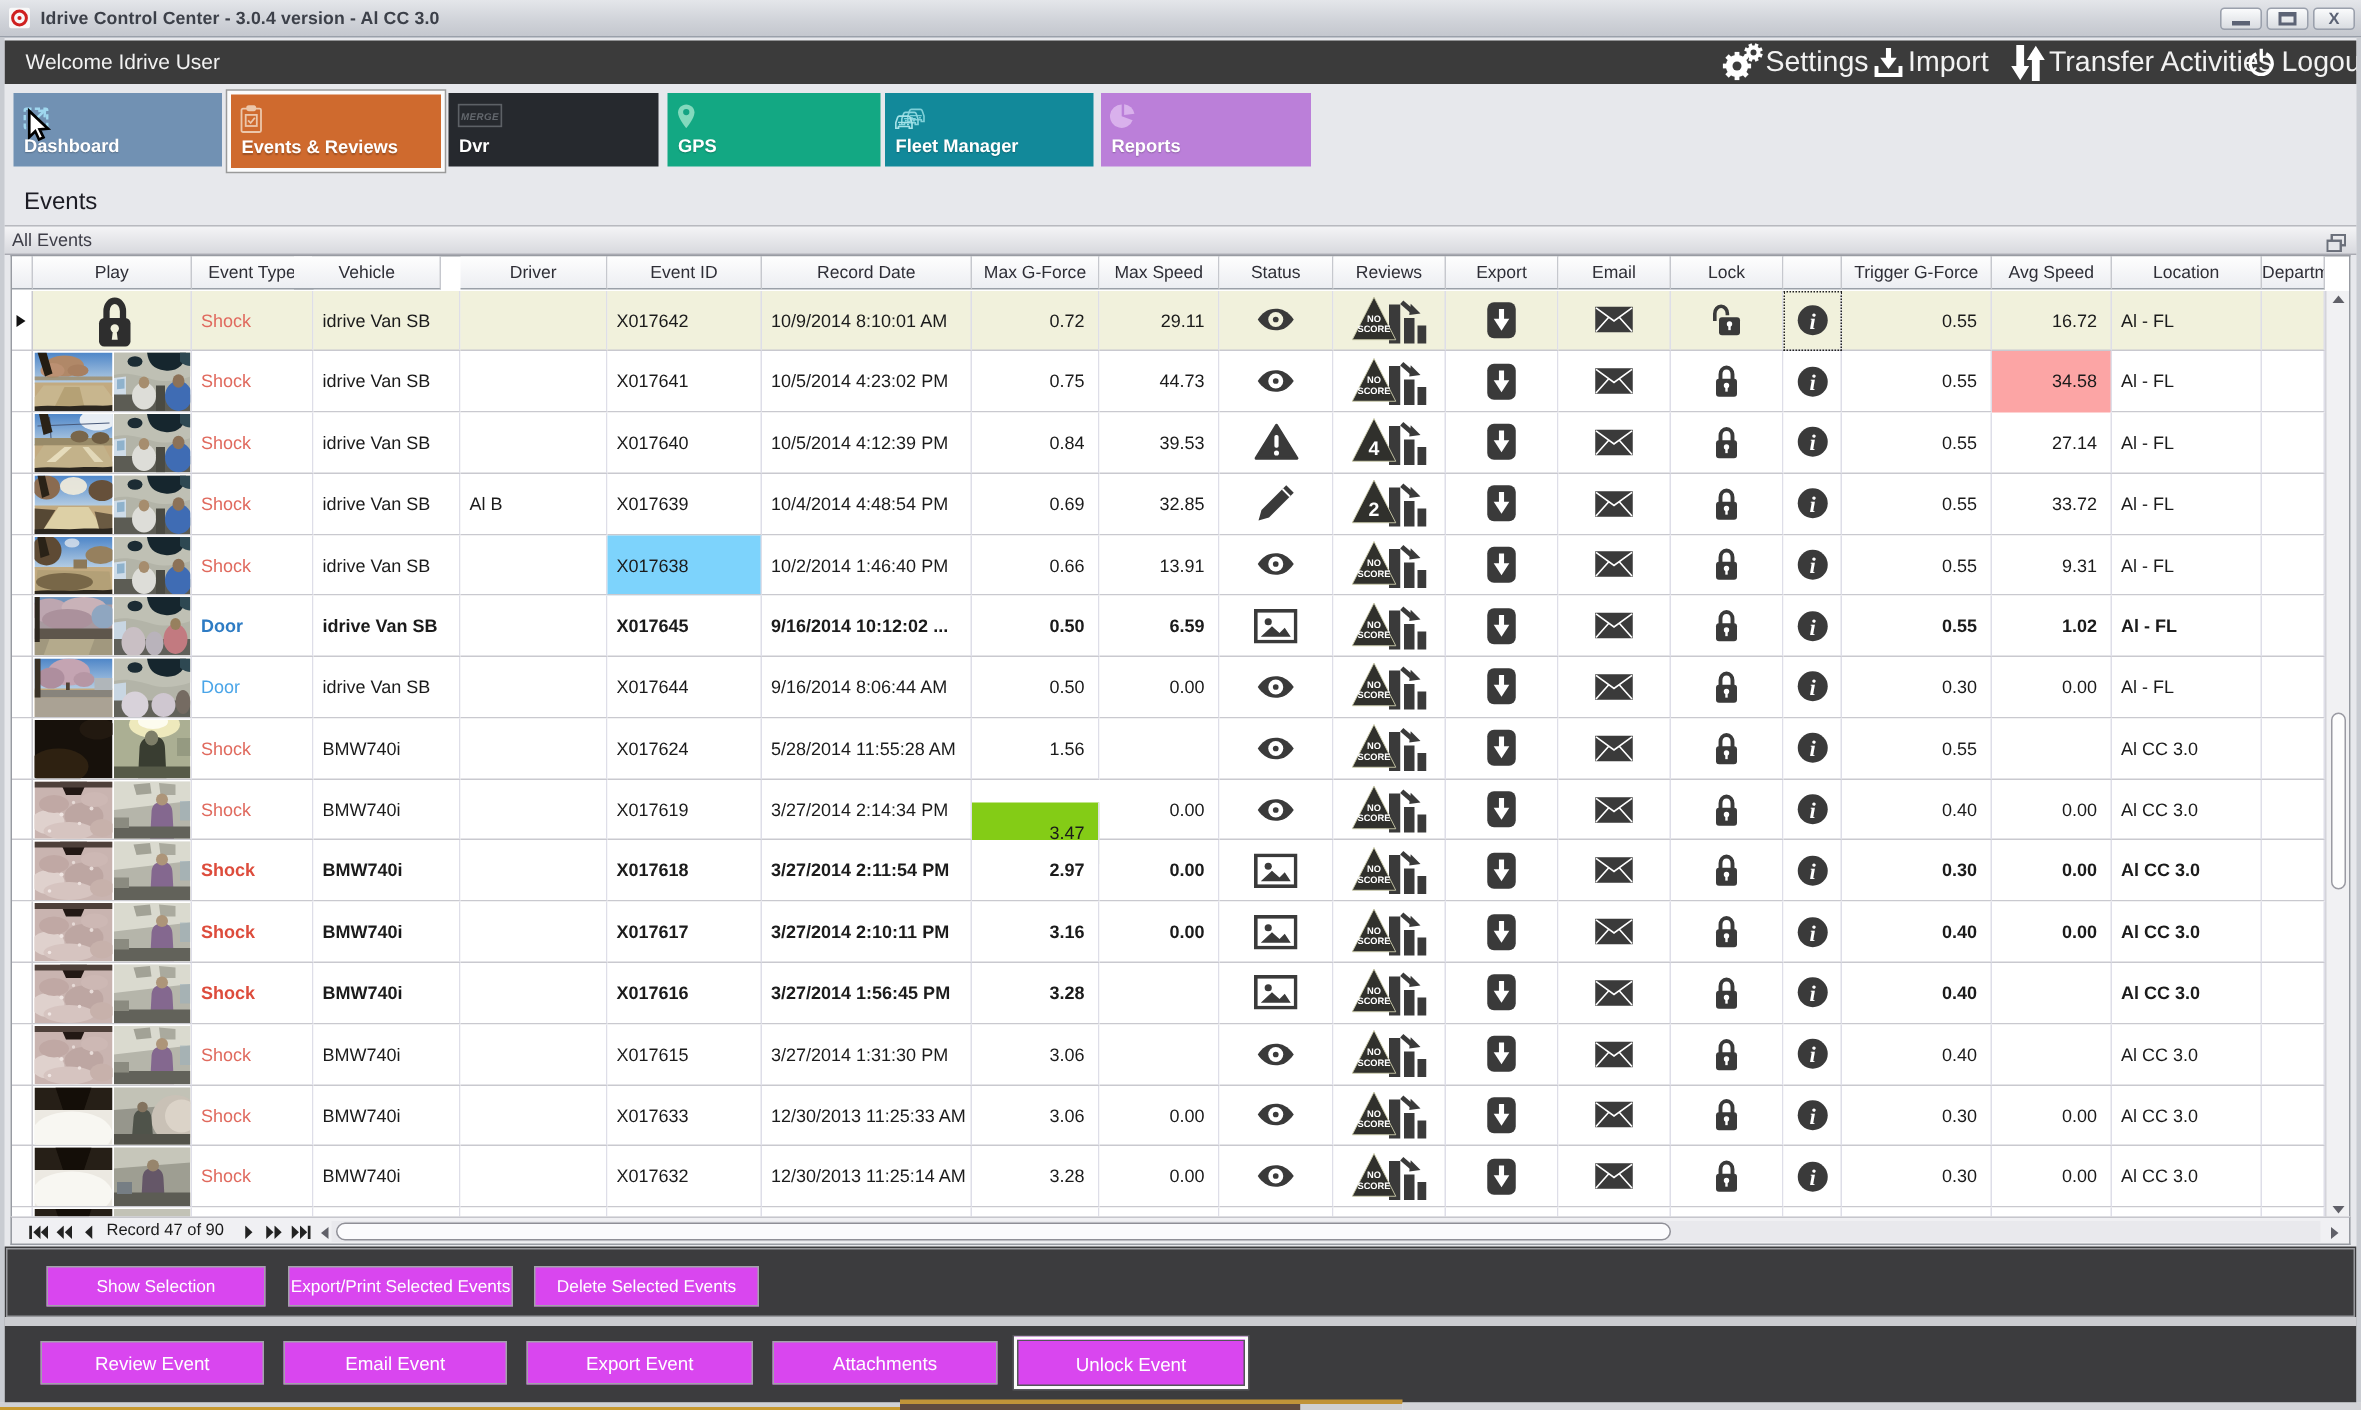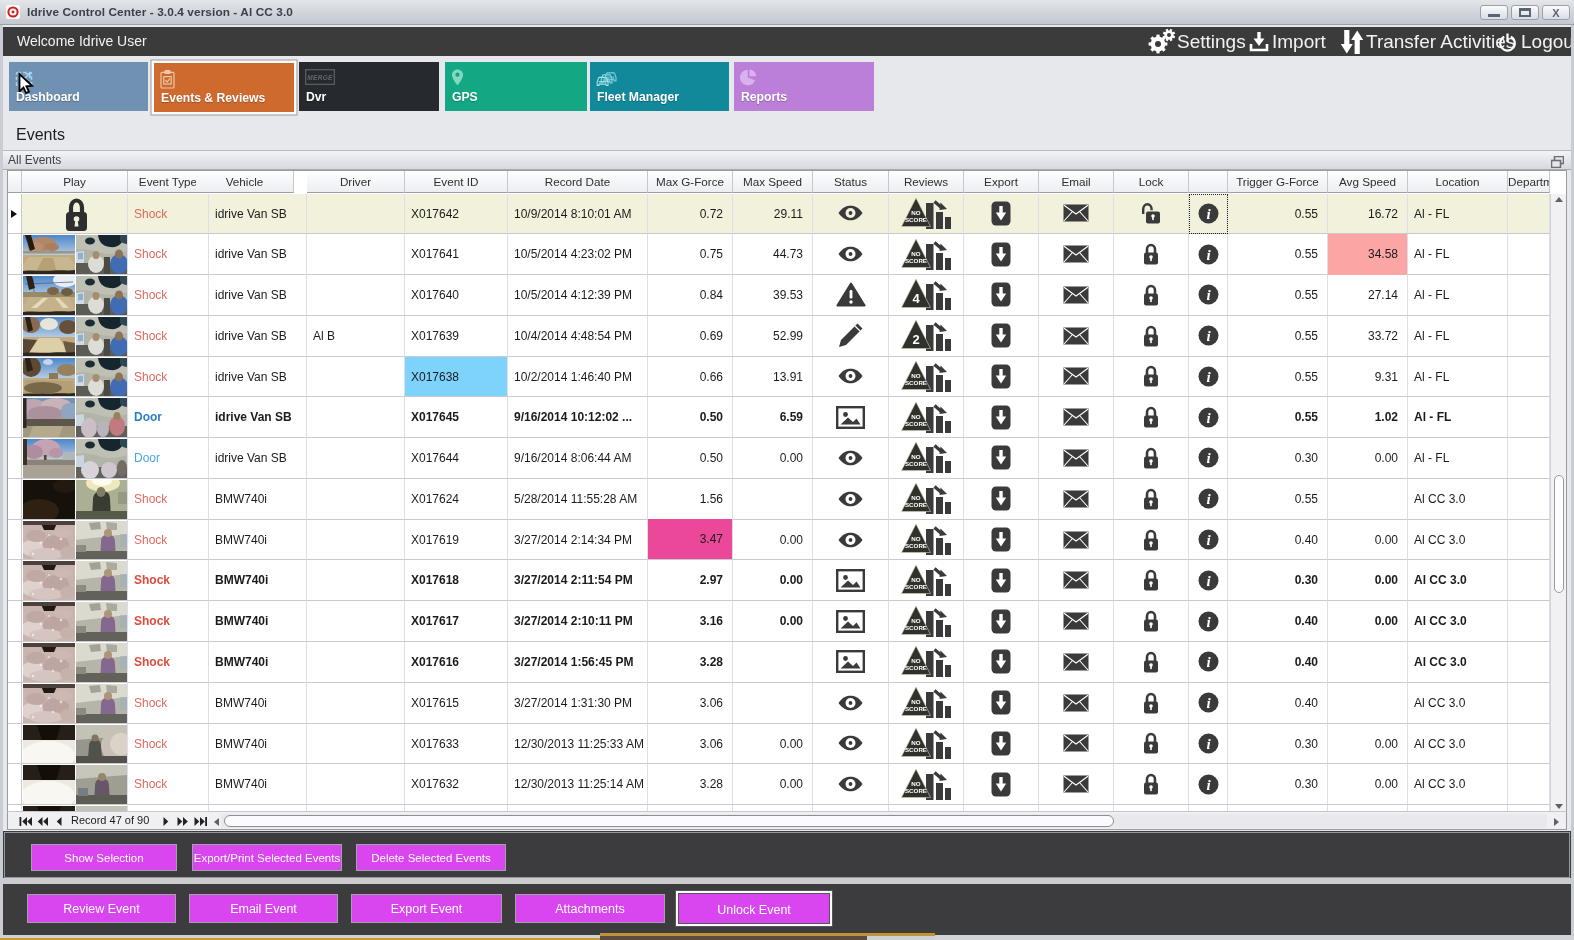--- a/index.html
+++ b/index.html
@@ -479,21 +479,21 @@
           <rect x="28" y="22" width="6" height="17" fill="#4a4a42"></rect>
         </svg>
       </div>
     </div>
     <div class="cell txt" style="left:120px;top:144.81px;width:81px;height:40.77px;background:#fff;line-height:40.77px;color:#e06a5e;font-weight:normal;">Shock</div>
     <div class="cell txt" style="left:201px;top:144.81px;width:98px;height:40.77px;background:#fff;line-height:40.77px;font-weight:normal;">idrive Van SB</div>
     <div class="cell txt" style="left:299px;top:144.81px;width:98px;height:40.77px;background:#fff;line-height:40.77px;font-weight:normal;">Al B</div>
     <div class="cell txt" style="left:397px;top:144.81px;width:103px;height:40.77px;background:#fff;line-height:40.77px;font-weight:normal;">X017639</div>
     <div class="cell txt" style="left:500px;top:144.81px;width:140px;height:40.77px;background:#fff;line-height:40.77px;font-weight:normal;">10/4/2014 4:48:54 PM</div>
     <div class="cell num" style="left:640px;top:144.81px;width:85px;height:40.77px;background:#fff;line-height:40.77px;font-weight:normal;">0.69</div>
-    <div class="cell num" style="left:725px;top:144.81px;width:80px;height:40.77px;background:#fff;line-height:40.77px;font-weight:normal;">52.99</div>
+    <div class="cell num" style="left:725px;top:144.81px;width:80px;height:40.77px;background:#fff;line-height:40.77px;font-weight:normal;">32.85</div>
     <div class="cell cicon" style="left:805px;top:144.81px;width:76px;height:40.77px;background:#fff;">
       <svg width="27" height="27" viewBox="0 0 27 27" style="">
         <path d="M20.5 1.5 L25.5 6.5 L9 23 L2 25 L4 18 Z" fill="#3a3a3a"></path>
         <path d="M18 4 L23 9" stroke="#fff" stroke-width="1.2"></path>
       </svg>
     </div>
     <div class="cell cicon" style="left:881px;top:144.81px;width:75px;height:40.77px;background:#fff;">
       <svg width="50" height="33" viewBox="0 0 50 33" style="">
         <rect x="25" y="6" width="7.5" height="26" fill="#3a3a3a"></rect>
         <rect x="35" y="15" width="7" height="17" fill="#3a3a3a"></rect>
@@ -920,21 +920,21 @@
           <rect x="44" y="13" width="7" height="13" fill="#9db0ba" opacity="0.6"></rect>
           <rect x="0" y="24" width="10" height="7" fill="#8b8b80"></rect>
         </svg>
       </div>
     </div>
     <div class="cell txt" style="left:120px;top:348.66px;width:81px;height:40.77px;background:#fff;line-height:40.77px;color:#e06a5e;font-weight:normal;">Shock</div>
     <div class="cell txt" style="left:201px;top:348.66px;width:98px;height:40.77px;background:#fff;line-height:40.77px;font-weight:normal;">BMW740i</div>
     <div class="cell txt" style="left:299px;top:348.66px;width:98px;height:40.77px;background:#fff;line-height:40.77px;font-weight:normal;"></div>
     <div class="cell txt" style="left:397px;top:348.66px;width:103px;height:40.77px;background:#fff;line-height:40.77px;font-weight:normal;">X017619</div>
     <div class="cell txt" style="left:500px;top:348.66px;width:140px;height:40.77px;background:#fff;line-height:40.77px;font-weight:normal;">3/27/2014 2:14:34 PM</div>
-    <div class="cell num" style="left:640px;top:348px;width:85px;height:40.77px;background:#ec4899;line-height:40.77px;font-weight:normal;">3.47</div>
+    <div class="cell num" style="left:640px;top:364px;width:85px;height:40.77px;background:#84cc16;line-height:40.77px;font-weight:normal;">3.47</div>
     <div class="cell num" style="left:725px;top:348.66px;width:80px;height:40.77px;background:#fff;line-height:40.77px;font-weight:normal;">0.00</div>
     <div class="cell cicon" style="left:805px;top:348.66px;width:76px;height:40.77px;background:#fff;">
       <svg width="25" height="16" viewBox="0 0 25 16" style="">
         <path d="M0.5 8 C4.5 2.2 8.5 0.8 12.5 0.8 C16.5 0.8 20.5 2.2 24.5 8 C20.5 13.8 16.5 15.2 12.5 15.2 C8.5 15.2 4.5 13.8 0.5 8 Z" fill="#3a3a3a"></path>
         <circle cx="12.5" cy="8" r="5" fill="#fff"></circle>
         <circle cx="12.5" cy="8" r="1.9" fill="#3a3a3a"></circle>
       </svg>
     </div>
     <div class="cell cicon" style="left:881px;top:348.66px;width:75px;height:40.77px;background:#fff;">
       <svg width="50" height="33" viewBox="0 0 50 33" style="">

